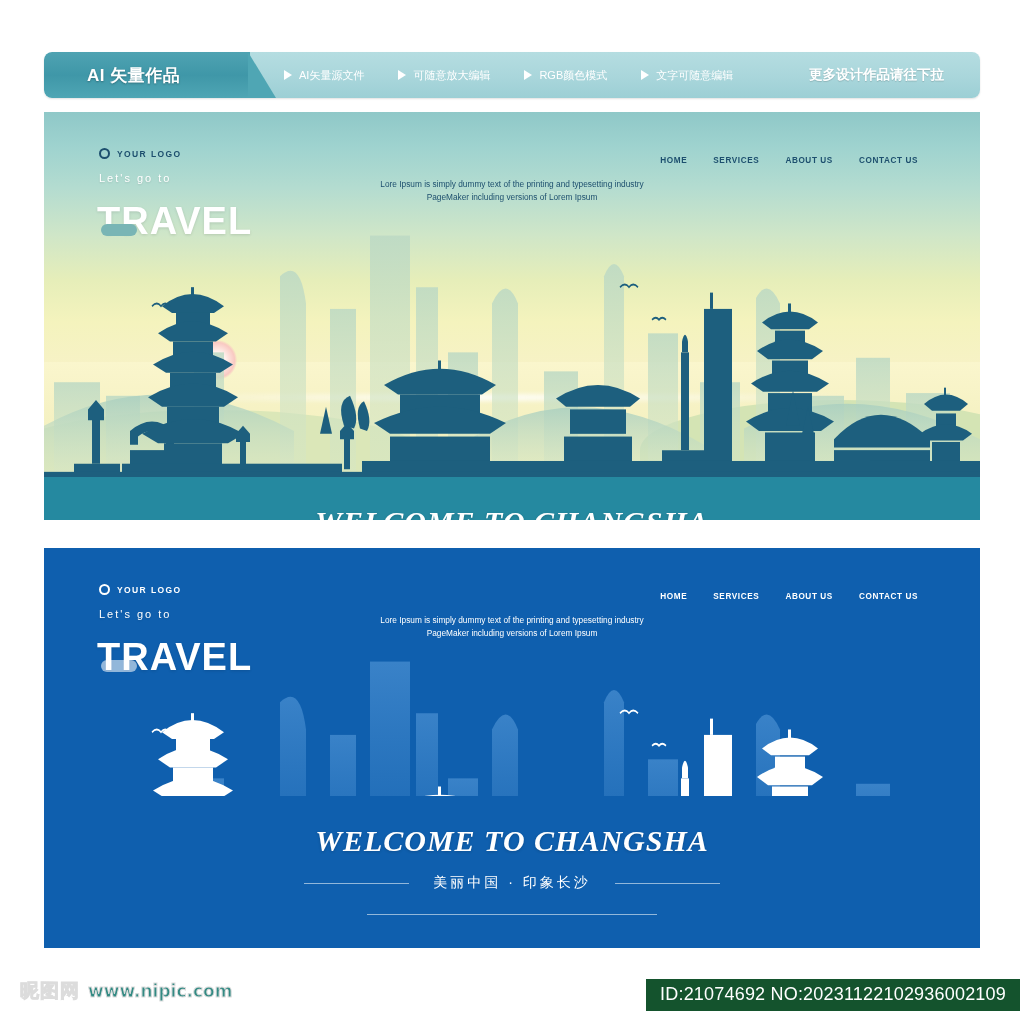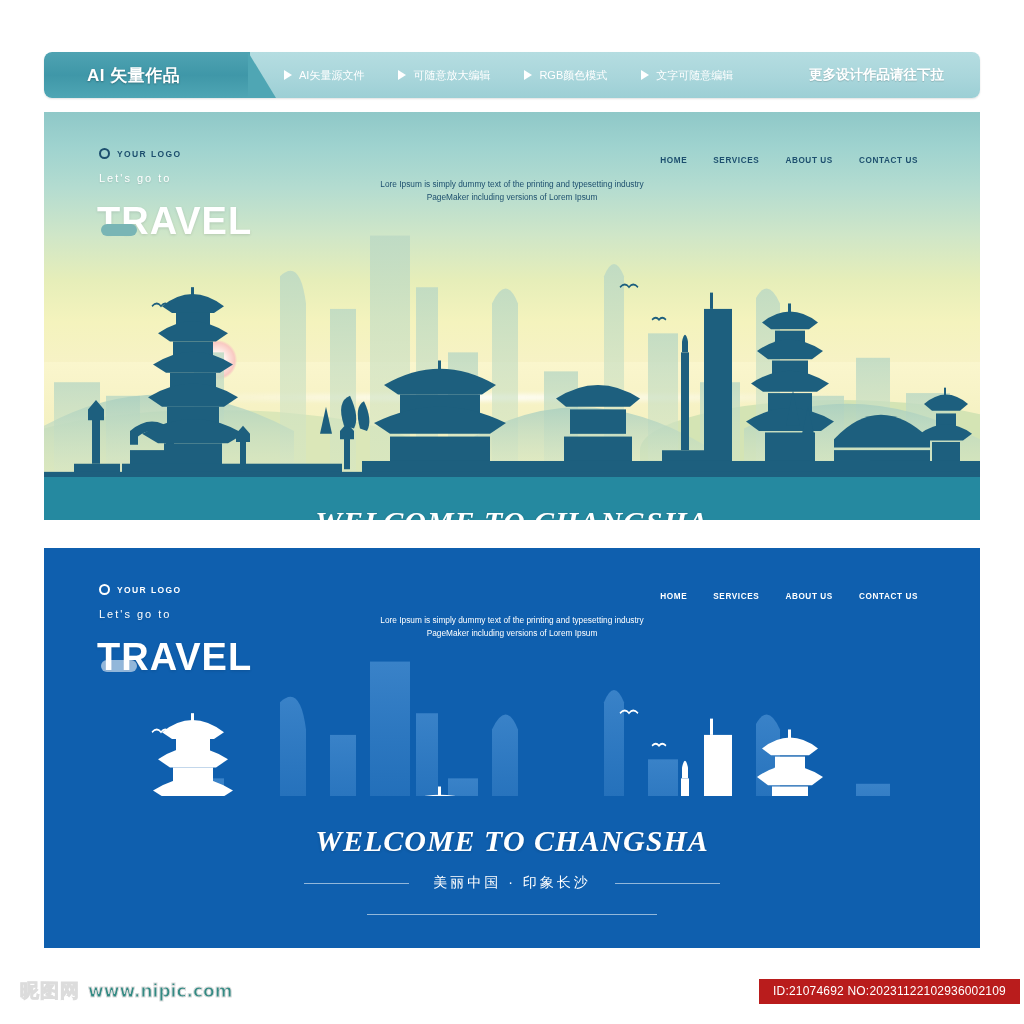--- a/index.html
+++ b/index.html
@@ -194,22 +194,22 @@
     -webkit-text-stroke:1px #d6d6d6;
     text-shadow:0 0 0 #d6d6d6;
   }
   .wm-url{
     font-size:17px; font-weight:bold; letter-spacing:0px;
     color:#0f766e; -webkit-text-stroke:1px #d6d6d6;
     font-family:"DejaVu Sans", sans-serif;
   }
   .idbadge{
     position:absolute; right:4px; top:979px;
-    background:#b91c1c; color:#ffffff;
-    font-size:12px; padding:5px 14px 6px 14px;
+    background:#14532d; color:#ffffff;
+    font-size:18px; padding:5px 14px 6px 14px;
     letter-spacing:.2px;
     white-space:nowrap;
   }
 </style>
 </head>
 <body>
 
 <div class="ai-bar">
   <div class="ai-tab">
     <span class="ai-tab-label">AI 矢量作品</span>

